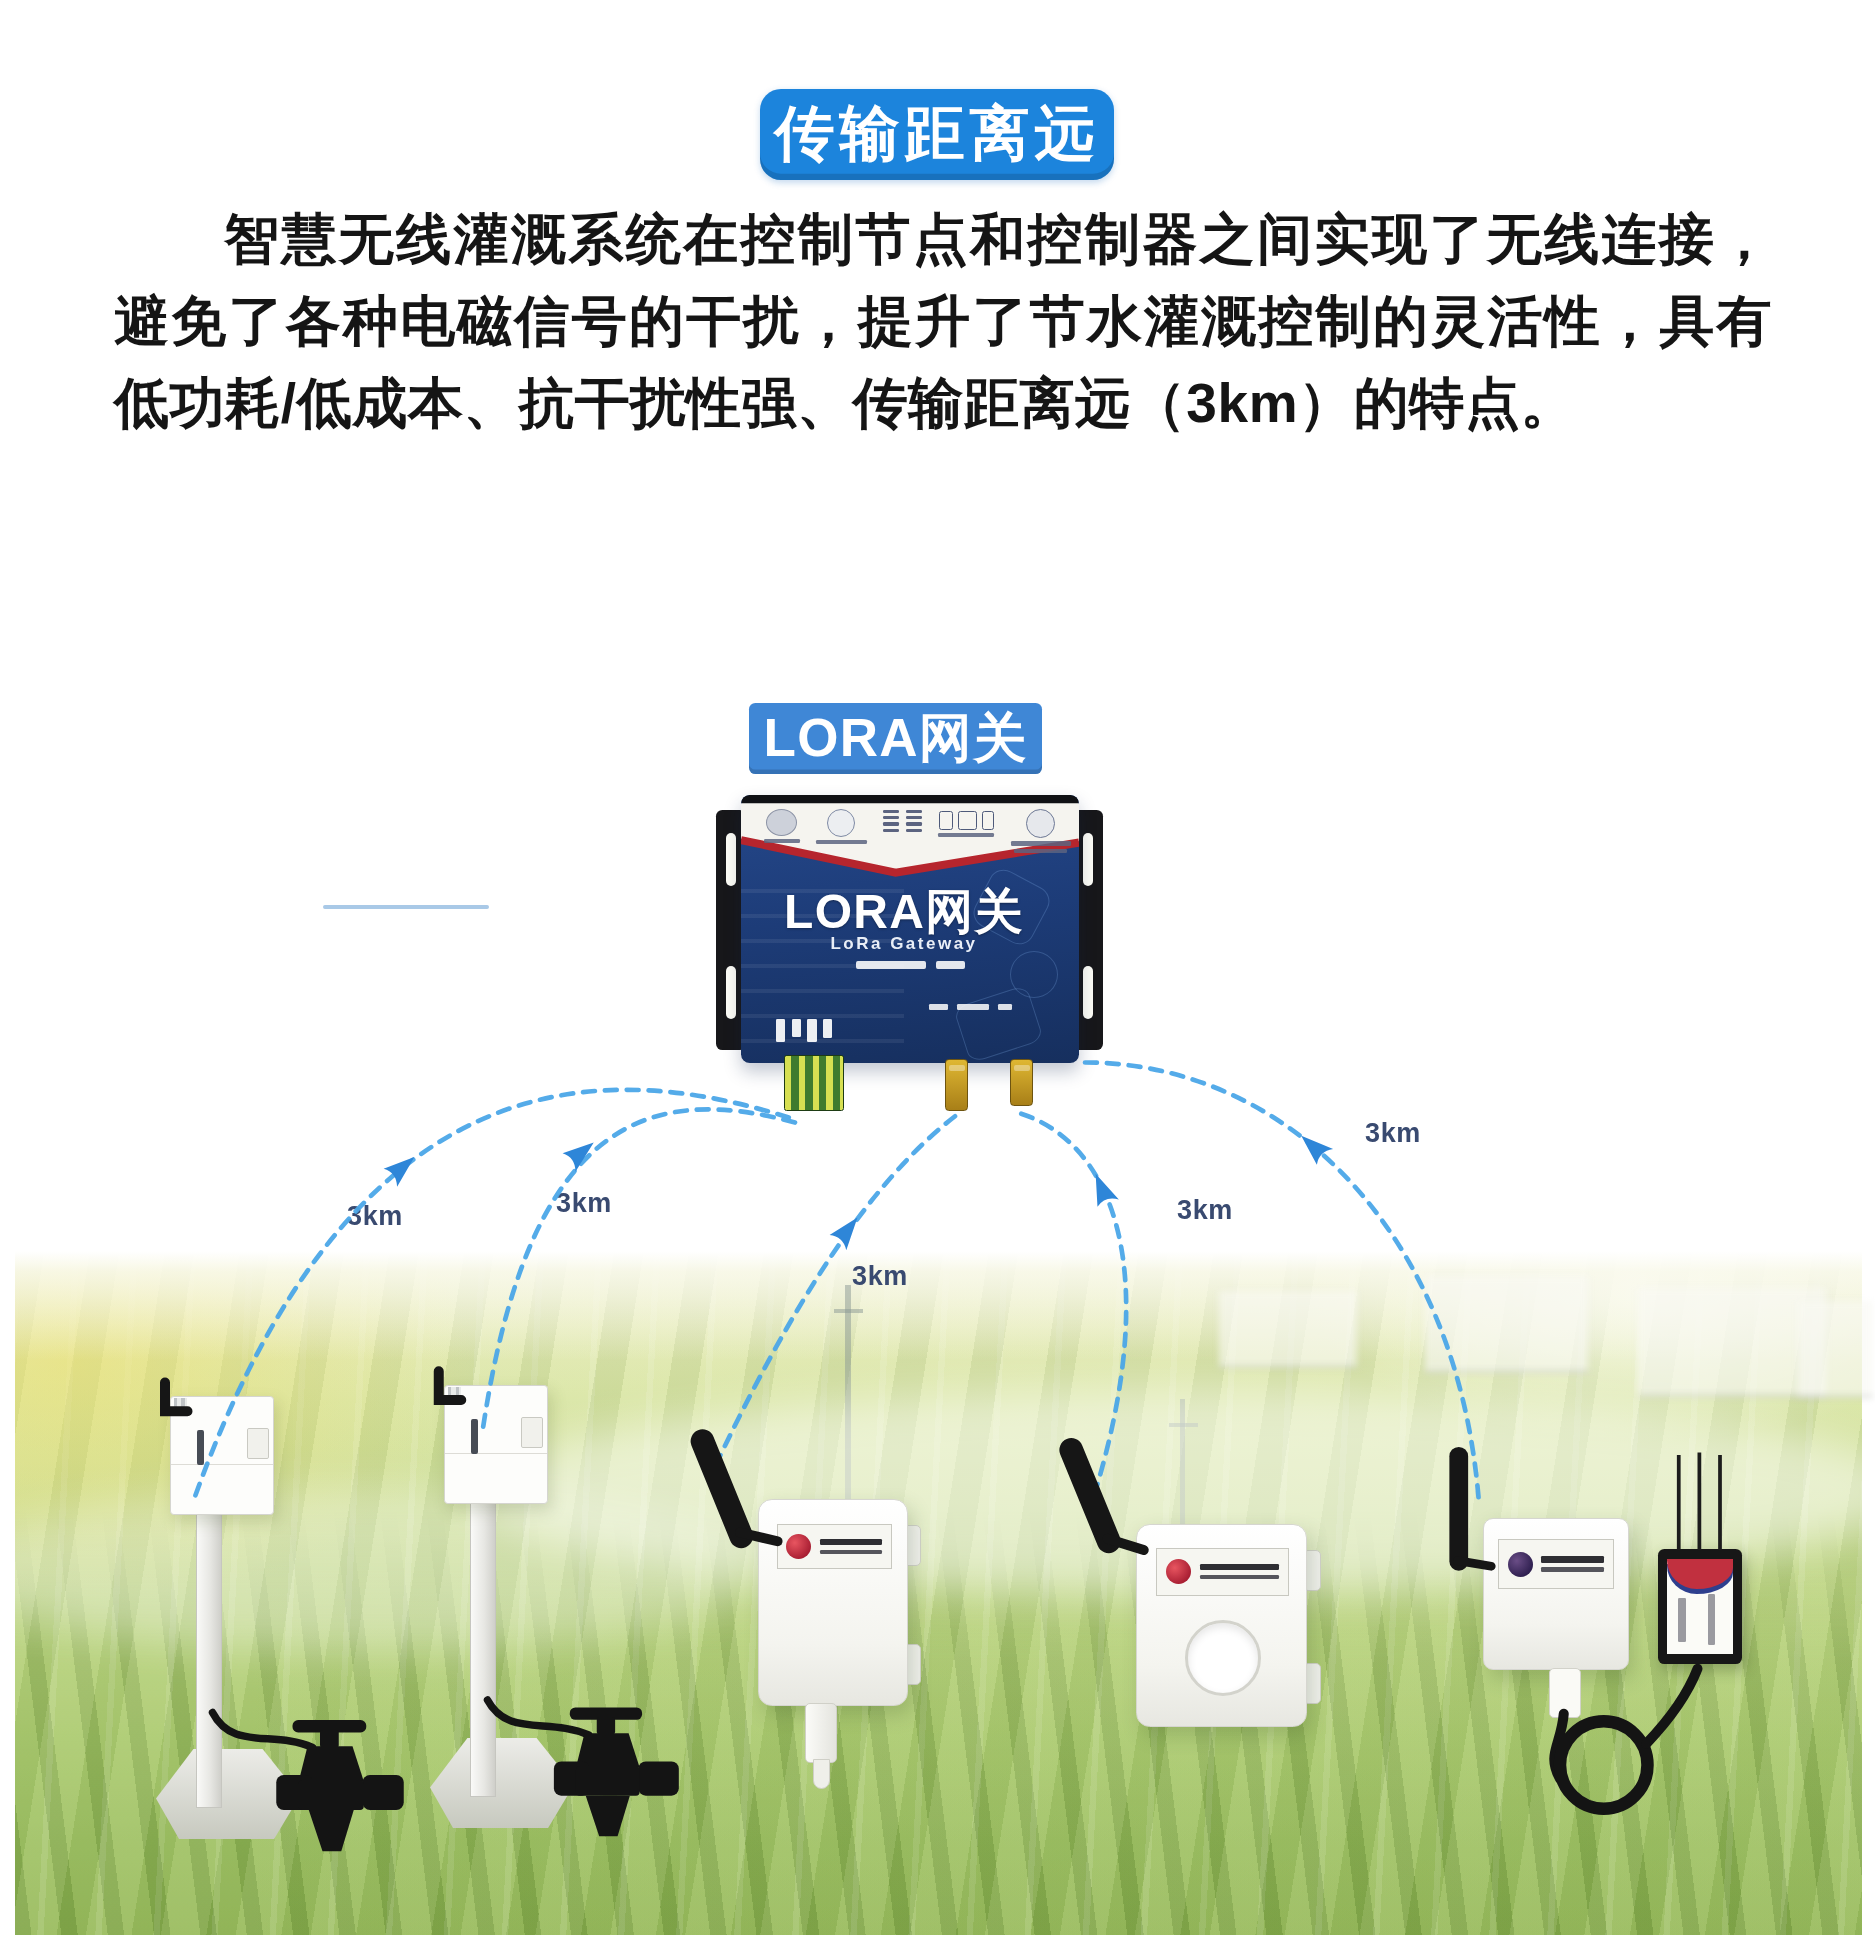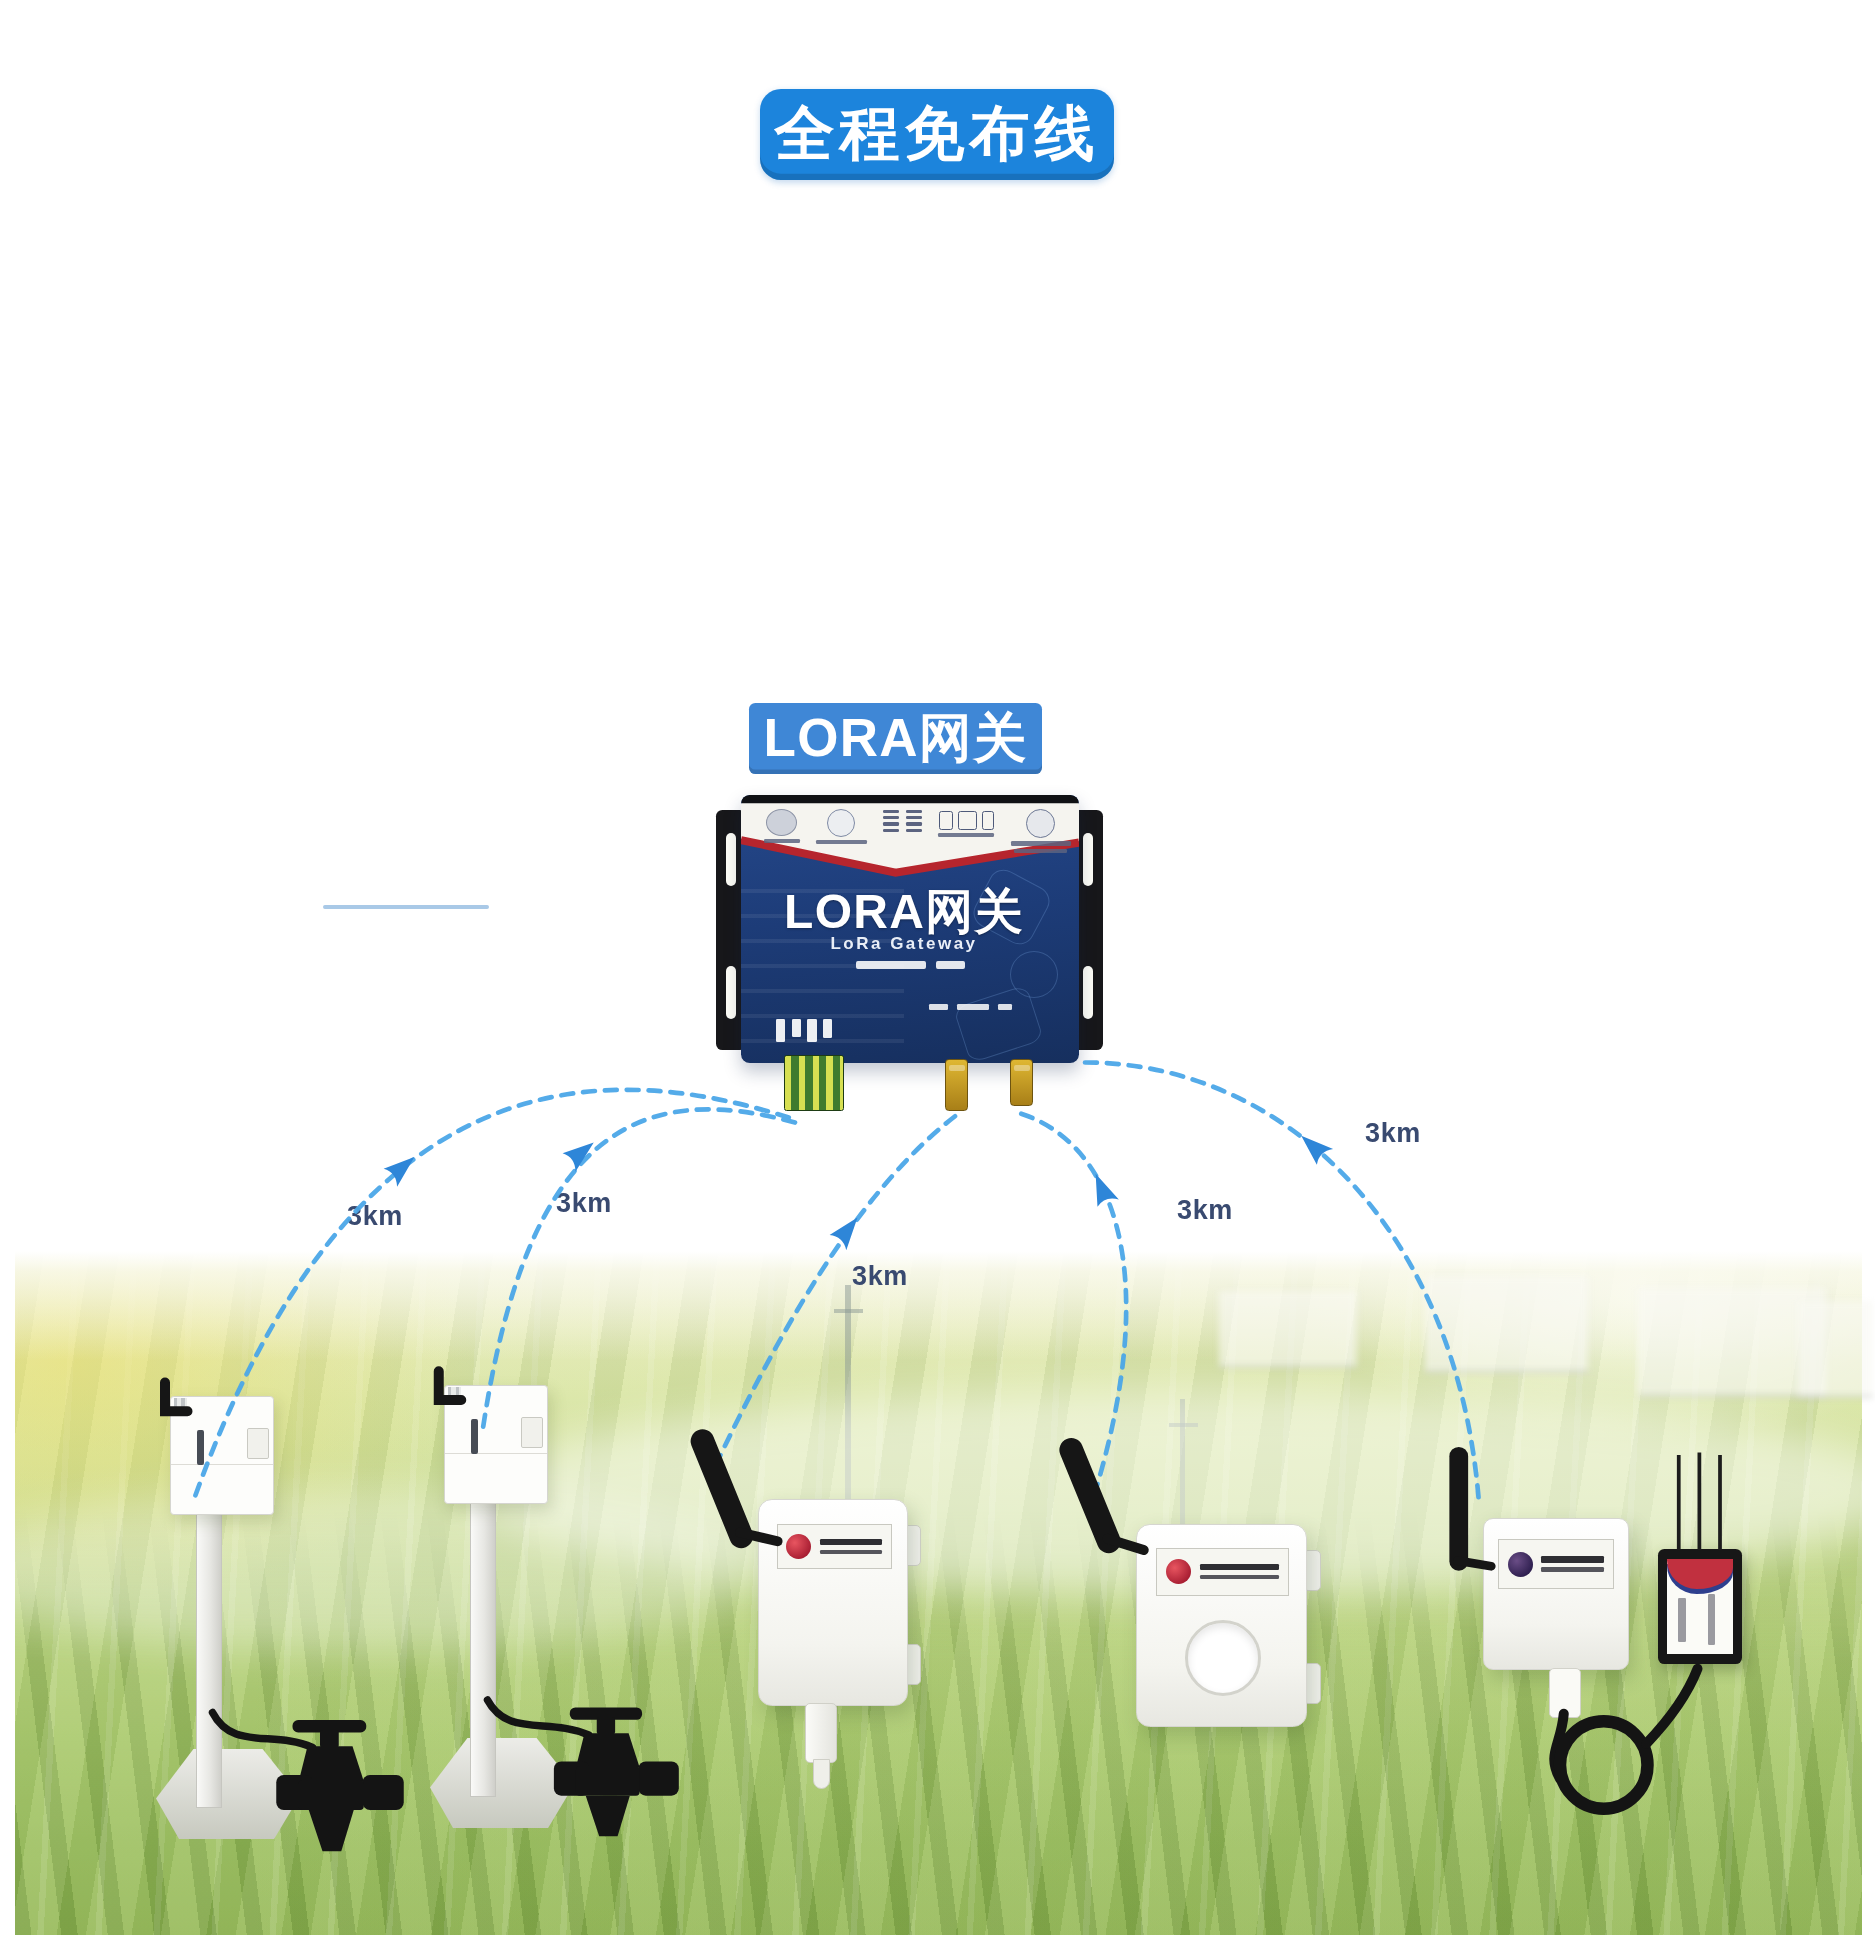--- a/index.html
+++ b/index.html
@@ -122,23 +122,24 @@
   .soil-col{position:absolute;width:7.5px;background:#9a9aa0;border-radius:1.3px;}
 
   .svg-overlay{left:0;top:0;width:1875px;height:1955px;z-index:40;pointer-events:none;}
 </style>
 </head>
 <body>
 
 <div class="canvas">
 
   <div class="abs badge">
-    <span>全程免布线</span>
-  </div>
-
+    <span>传输距离远</span>
+  </div>
+
+  <p class="abs intro">智慧无线灌溉系统在控制节点和控制器之间实现了无线连接，避免了各种电磁信号的干扰，提升了节水灌溉控制的灵活性，具有低功耗/低成本、抗干扰性强、传输距离远（3km）的特点。</p>
 
   <div class="abs field"></div>
   <div class="abs rows-lower"></div>
   <div class="abs bld" style="left:1219px;top:1291px;width:138px;height:74px;"></div>
   <div class="abs bld" style="left:1425px;top:1276px;width:163px;height:94px;"></div>
   <div class="abs bld" style="left:1638px;top:1288px;width:188px;height:106px;"></div>
   <div class="abs bld" style="left:1798px;top:1301px;width:75px;height:94px;"></div>
   <div class="abs dpole" style="left:845px;top:1285px;width:5.6px;height:238px;"></div>
   <div class="abs dpole" style="left:1180px;top:1399px;width:5px;height:144px;"></div>
   <div class="abs fog fog1"></div>

